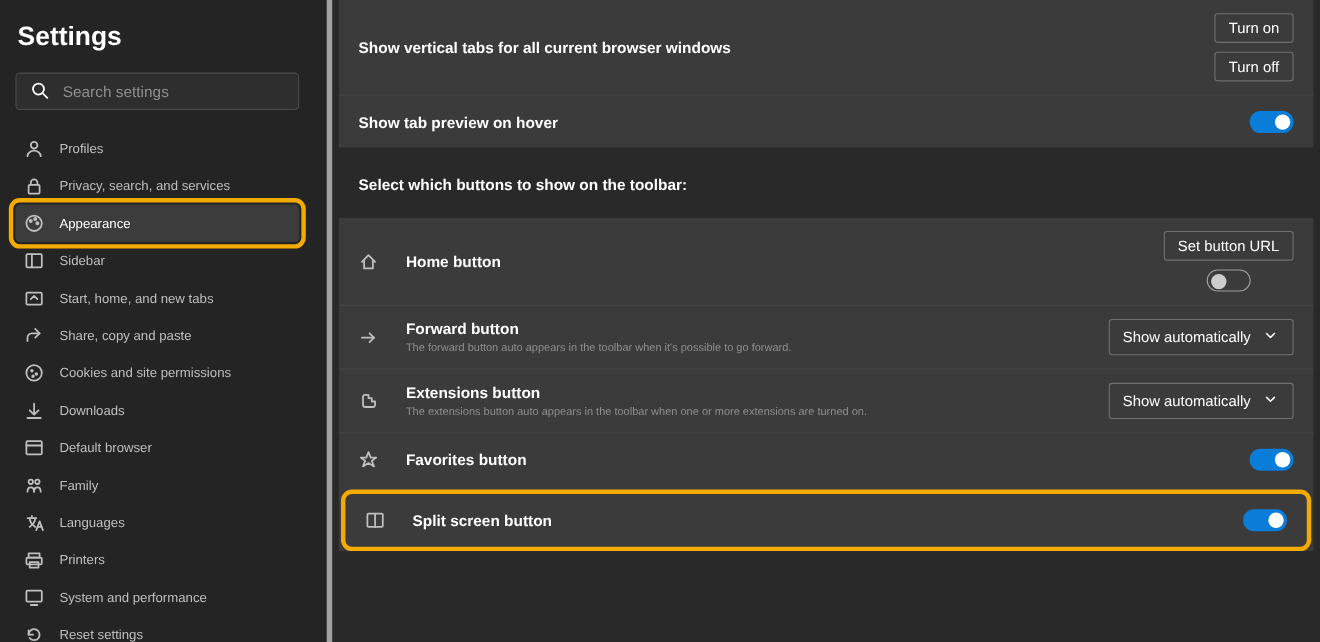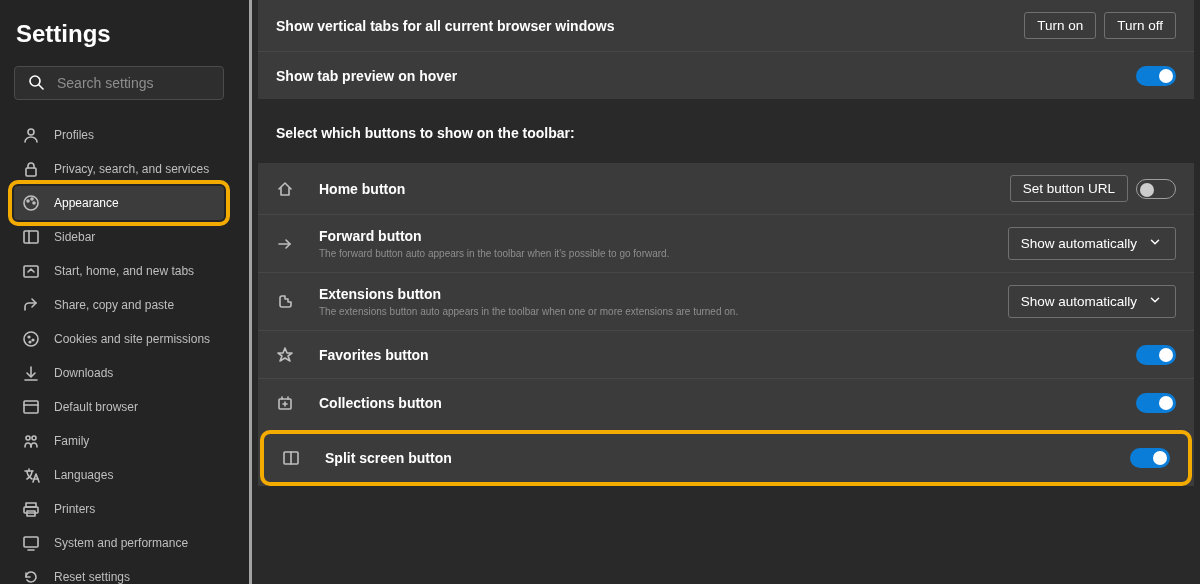--- a/index.html
+++ b/index.html
@@ -22,24 +22,24 @@
     height: 584px;
     background: var(--bg-main);
     font-family: "Segoe UI", -apple-system, Arial, sans-serif;
     color: var(--text);
     display: flex;
     overflow: hidden;
     font-size: 14px;
   }
   
   .sidebar {
-    width: 252px;
+    width: 302px;
     height: 100%;
     background: var(--bg-sidebar);
-    border-right: 3px solid #a3a3a3;
+    border-right: 5px solid #a3a3a3;
     padding: 14px 25px 0 14px;
     overflow: hidden;
   }
   .sidebar h1 {
     font-size: 24px;
     font-weight: 600;
     margin: 6px 0 18px 2px;
   }
   .search {
     display: flex;
@@ -160,21 +160,21 @@
     font-weight: 600;
     padding: 14px 18px 10px;
     font-size: 14px;
   }
   .section.plain { background: transparent; }
   .hl-row {
     border: 4px solid var(--hl-yellow);
     border-radius: 10px;
     margin: 4px 2px;
   }
-  .controls-right { display:flex; gap:8px; align-items:center; }
+  .controls-right { display:flex; gap:8px; align-items:center;flex-direction:column; }
 
   svg { stroke: currentColor; fill: none; stroke-width: 1.6; stroke-linecap: round; stroke-linejoin: round; }
 </style>
 </head>
 <body>
 
 <svg width="0" height="0" style="position:absolute">
   <defs>
     <g id="i-search">
         <circle cx="8" cy="8" r="5"></circle>
@@ -501,36 +501,20 @@
                    <div class="row-inner">
                      <div class="row-title">Favorites button</div>
 
                    </div>
                    <div class="controls-right">
           <div class="toggle on">
             <div class="knob"></div>
           </div>
         </div>
       </div>
-      <div class="row">
-        <span class="row-icon">
-          <svg width="18" height="18" viewBox="0 0 18 18">
-            <use href="#i-collections"></use>
-          </svg>
-        </span>
-                   <div class="row-inner">
-                     <div class="row-title">Collections button</div>
-
-                   </div>
-                   <div class="controls-right">
-          <div class="toggle on">
-            <div class="knob"></div>
-          </div>
-        </div>
-      </div>
       <div class="hl-row">
         <div class="row">
           <span class="row-icon">
             <svg width="18" height="18" viewBox="0 0 18 18">
               <use href="#i-split"></use>
             </svg>
           </span>
                    <div class="row-inner">
                      <div class="row-title">Split screen button</div>
 

